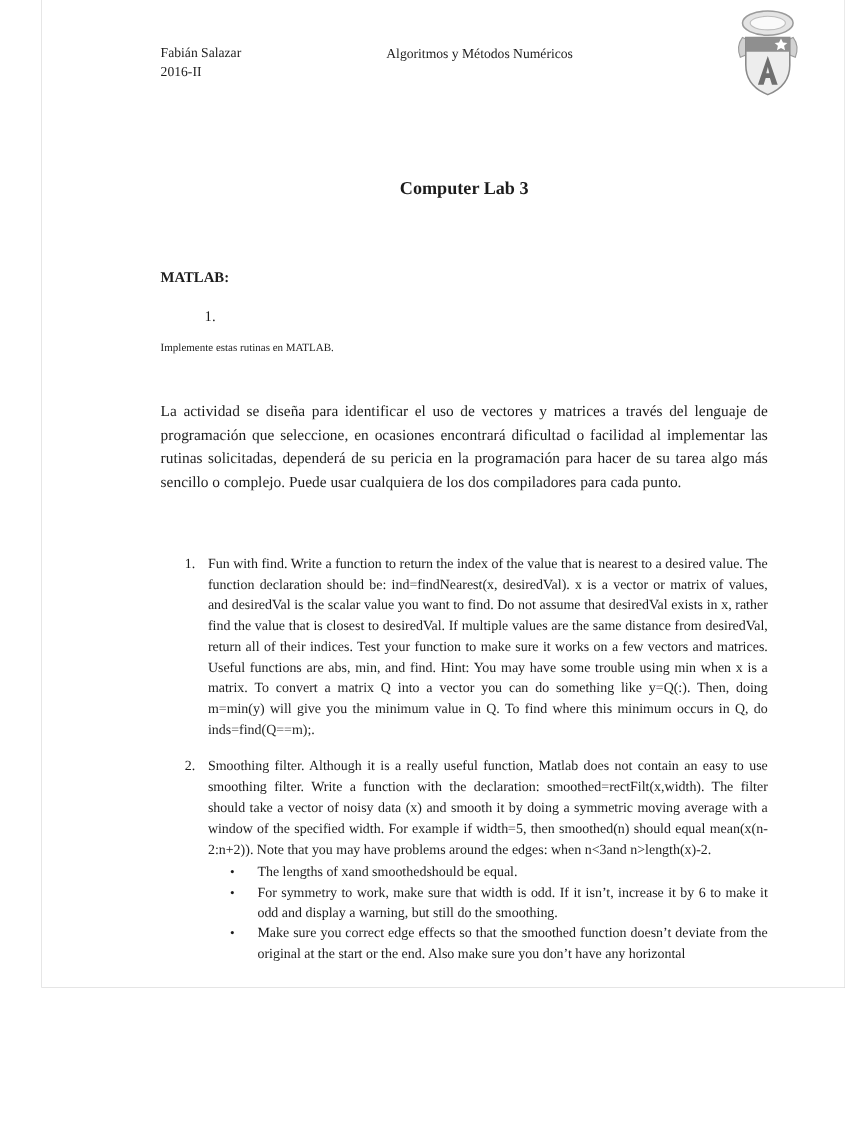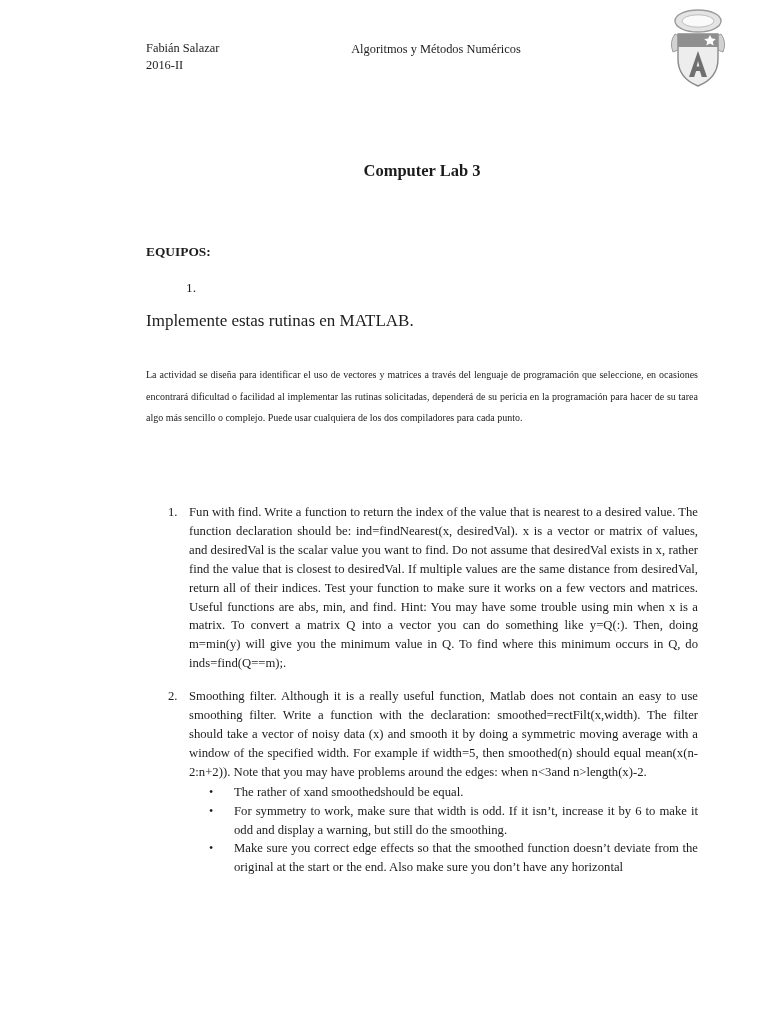--- a/index.html
+++ b/index.html
@@ -66,27 +66,27 @@
     position: absolute;
     top: 280px; left: 148px;
     width: 512px;
     font-size: 13.4px;
     display: flex;
   }
   .equipos-item .num { flex: none; width: 24px; }
   .implement {
     position: absolute;
     top: 311px; left: 108px;
-    font-size: 17px;
+    font-size: 10px;
   }
   .intro {
     position: absolute;
     top: 364px; left: 108px;
     width: 552px;
-    font-size: 10px;
+    font-size: 14px;
     line-height: 21.6px;
     text-align: justify;
   }
 
   
   .tasks {
     position: absolute;
     top: 503px; left: 130px;
     width: 530px;
     font-size: 12.7px;
@@ -140,21 +140,21 @@
         <path d="M57 25 Q63 33 59 43 L49 39 Q55 33 53 27 Z" fill="#d2d2d2" stroke="#9b9b9b" stroke-width="1"></path>
         <path d="M14 25 h40 v25 q0 19 -20 27 q-20 -8 -20 -27 z" fill="#ededed" stroke="#8a8a8a" stroke-width="1.4"></path>
         <path d="M14 25 h40 v13 h-40 z" fill="#8f8f8f"></path>
         <path d="M46 26 l1.8 3.6 4 .4 -3 2.7 .9 3.9 -3.7 -2 -3.7 2 .9 -3.9 -3 -2.7 4 -.4 z" fill="#ffffff"></path>
         <path d="M34 42 L25 68 h5.2 l1.9 -6 h3.8 l1.9 6 H43 Z M32.6 57.5 l1.4 -5.6 1.4 5.6 z" fill="#6f6f6f"></path>
       </svg>
     </div>
 
     <div class="title">Computer Lab 3</div>
 
-    <div class="equipos-heading">EQUIPOS:</div>
+    <div class="equipos-heading">MATLAB:</div>
 
     <div class="equipos-item">
       <span class="num">1.</span>
     </div>
 
     <div class="implement">Implemente estas rutinas en MATLAB.</div>
 
     <div class="intro">La actividad se diseña para identificar el uso de vectores y matrices a través del lenguaje de programación que seleccione, en ocasiones encontrará dificultad o facilidad al implementar las rutinas solicitadas, dependerá de su pericia en la programación para hacer de su tarea algo más sencillo o complejo. Puede usar cualquiera de los dos compiladores para cada punto.</div>
 
     <div class="tasks">
@@ -166,21 +166,21 @@
         </div>
       </div>
 
       <div class="task">
         <span class="task-num">2.</span>
         <div class="task-body">
           <p class="task-text">Smoothing filter. Although it is a really useful function, Matlab does not contain an easy to use smoothing filter. Write a function with the declaration: smoothed=rectFilt(x,width). The filter should take a vector of noisy data (x) and smooth it by doing a symmetric moving average with a window of the specified width. For example if width=5, then smoothed(n) should equal mean(x(n-2:n+2)). Note that you may have problems around the edges: when n&lt;3and n&gt;length(x)-2.</p>
           <div class="bullets">
             <div class="bullet">
               <span class="bullet-marker">•</span>
-              <span class="bullet-text">The rather of xand smoothedshould be equal.</span>
+              <span class="bullet-text">The lengths of xand smoothedshould be equal.</span>
             </div>
             <div class="bullet">
               <span class="bullet-marker">•</span>
               <span class="bullet-text">For symmetry to work, make sure that width is odd. If it isn’t, increase it by 6 to make it odd and display a warning, but still do the smoothing.</span>
             </div>
             <div class="bullet">
               <span class="bullet-marker">•</span>
               <span class="bullet-text">Make sure you correct edge effects so that the smoothed function doesn’t deviate from the original at the start or the end. Also make sure you don’t have any horizontal</span>
             </div>
           </div>

